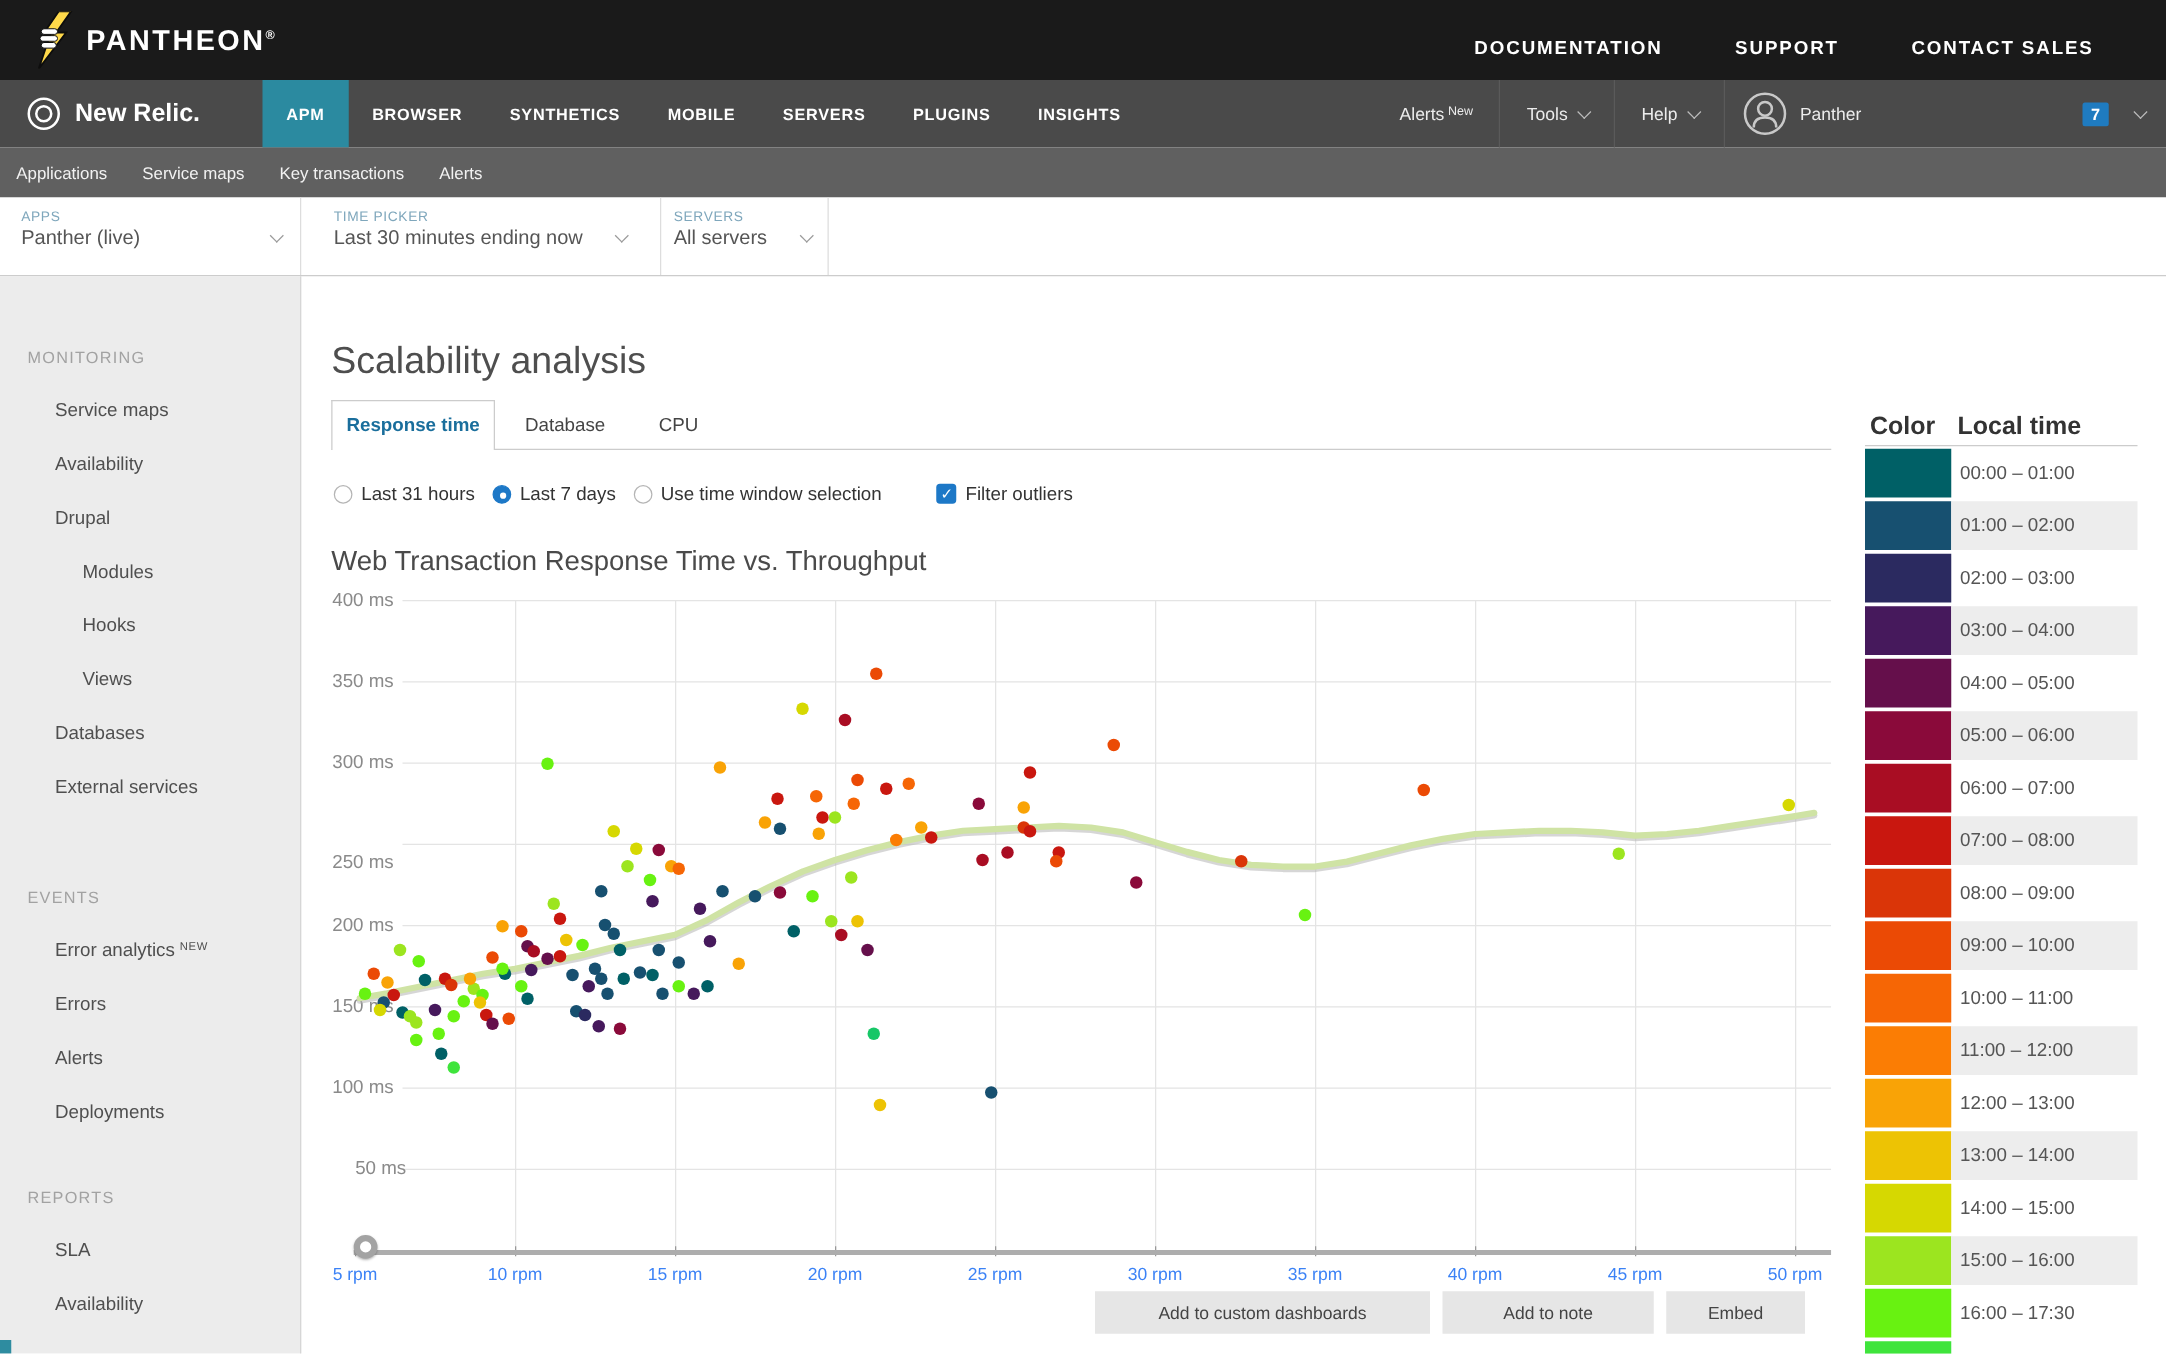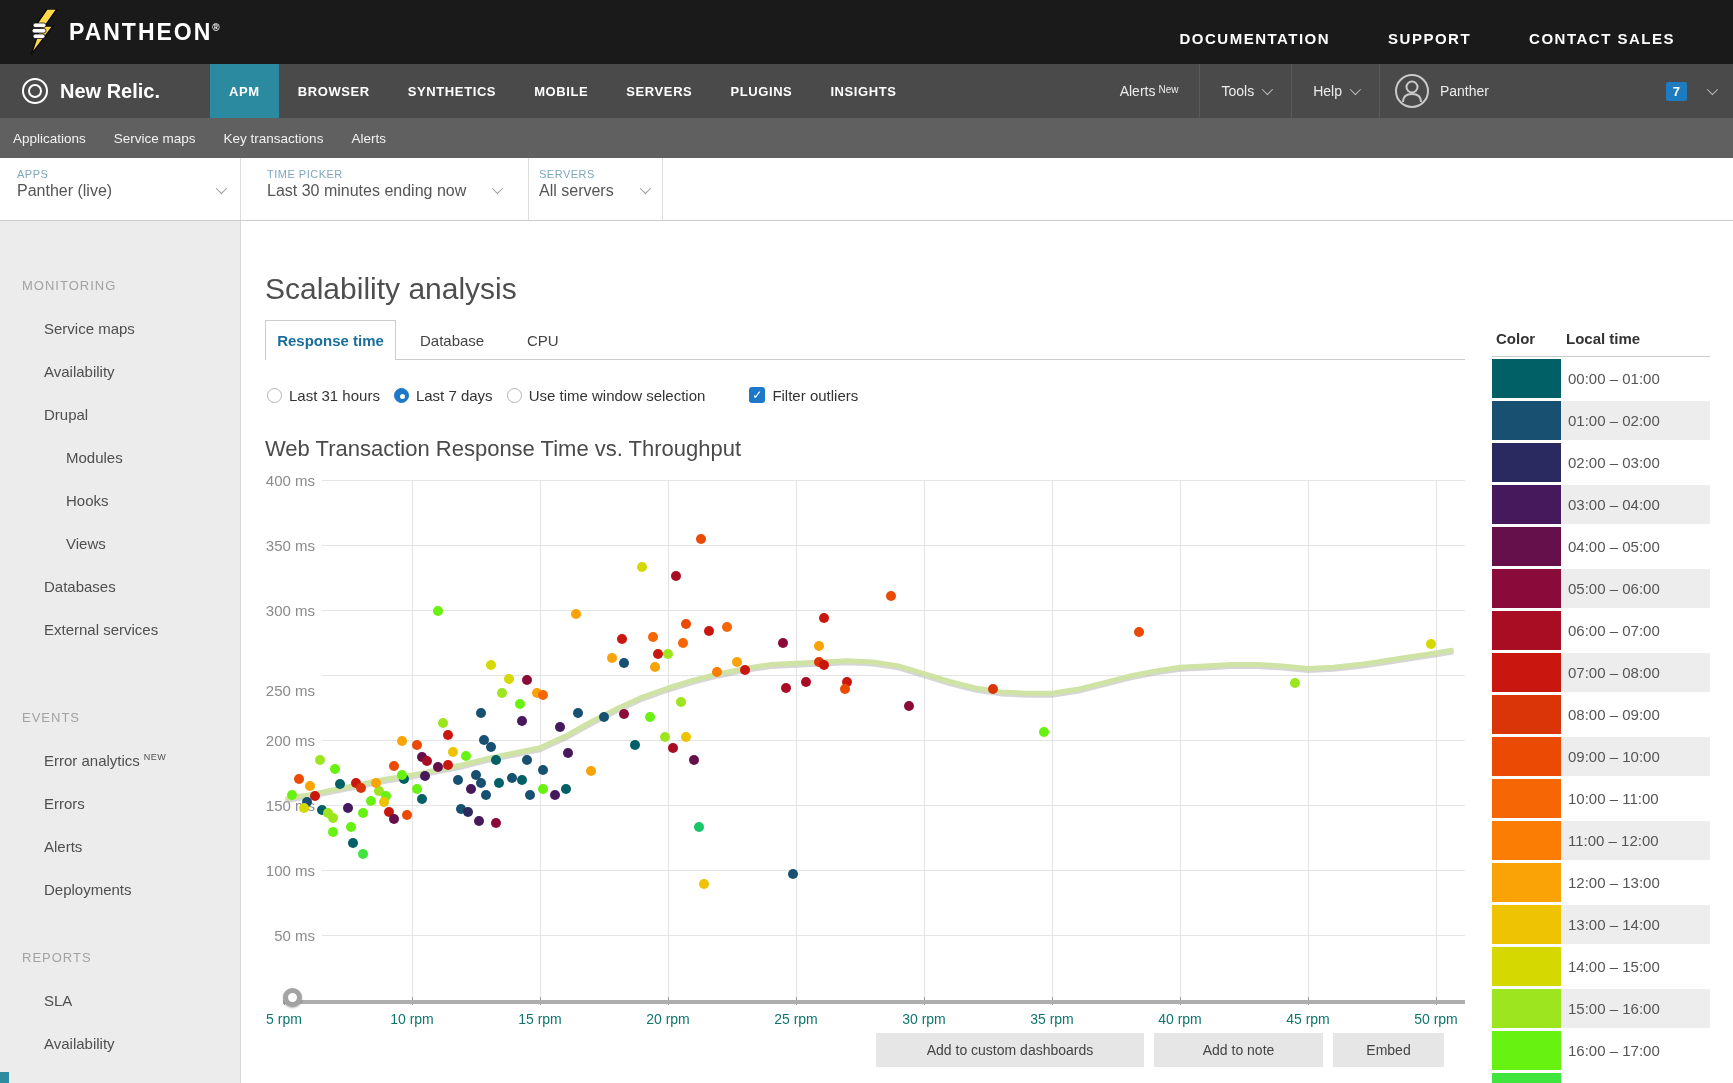--- a/index.html
+++ b/index.html
@@ -59,30 +59,30 @@
   .radio{width:15px;height:15px;border-radius:50%;border:1px solid #b5b5b5;box-sizing:border-box;margin-right:7px;background:#fff;position:relative}
   .radio.on{background:#1d78c7;border-color:#1d78c7}
   .radio.on::after{content:"";position:absolute;left:5px;top:5px;width:5px;height:5px;background:#fff;border-radius:50%}
   .cbx{width:16px;height:16px;border-radius:3px;background:#1d78c7;color:#fff;font-size:12px;line-height:16px;text-align:center;margin-right:7px}
   .chart-title{position:absolute;left:265px;top:436px;font-size:22px;color:#4a4a4a}
   
   .plot{position:absolute;left:241px;top:470px;width:1224px;height:566px;overflow:hidden}
   .hgrid{position:absolute;left:81px;width:1143px;height:1px;background:#e4e4e4}
   .vgrid{position:absolute;top:10px;height:524px;width:1px;background:#e4e4e4}
   .ylab{position:absolute;left:0;width:74px;text-align:right;font-size:15px;color:#8a8a8a;transform:translateY(-50%)}
-  .xlab{position:absolute;top:541px;transform:translateX(-50%);font-size:14px;color:#0f766e;white-space:nowrap}
+  .xlab{position:absolute;top:541px;transform:translateX(-50%);font-size:14px;color:#3b82f6;white-space:nowrap}
   .xtick{position:absolute;top:527px;width:1px;height:8px;background:#999}
   .slider-track{position:absolute;left:42px;top:530px;width:1182px;height:4px;background:#adadad;cursor:pointer}
   .slider-handle{position:absolute;left:42px;top:518px;width:19px;height:19px;border-radius:50%;background:#fff;border:5px solid #a3a3a3;box-sizing:border-box;box-shadow:0 1px 2px rgba(0,0,0,.3);cursor:grab;z-index:4}
   .dot{position:absolute;width:10px;height:10px;border-radius:50%;z-index:3}
   .trend-svg{position:absolute;left:0;top:0;z-index:2;pointer-events:none}
   .chart-btns{position:absolute;top:1033px;left:876px;display:flex;gap:10px}
   .cbtn{height:34px;background:#e6e6e6;color:#444;font-size:14px;display:flex;align-items:center;justify-content:center;cursor:pointer}
   
-  .lg-head{position:absolute;top:330px;font-size:15px;font-weight:bold;color:#333}
+  .lg-head{position:absolute;top:330px;font-size:20px;font-weight:bold;color:#333}
   .lg-rule{position:absolute;left:1492px;top:356px;width:218px;height:1px;background:#ccc}
   .lg-rows{position:absolute;left:1492px;top:359px;width:218px}
   .lg-row{position:relative;height:42px;width:218px}
   .lg-sw{position:absolute;left:0;top:0;width:69px;height:39px}
   .lg-lt{position:absolute;left:69px;top:0;width:149px;height:39px;font-size:15px;color:#555;display:flex;align-items:center;padding-left:7px;box-sizing:border-box}
   .lg-row:nth-child(even) .lg-lt{background:#ededed}
 </style>
 </head>
 <body>
 
@@ -232,21 +232,21 @@
       <div class="ylab" style="top: 140px;">300 ms</div>
       <div class="hgrid" style="top: 205px;"></div>
       <div class="ylab" style="top: 220px;">250 ms</div>
       <div class="hgrid" style="top: 270px;"></div>
       <div class="ylab" style="top: 270px;">200 ms</div>
       <div class="hgrid" style="top: 335px;"></div>
       <div class="ylab" style="top: 335px;">150 ms</div>
       <div class="hgrid" style="top: 400px;"></div>
       <div class="ylab" style="top: 400px;">100 ms</div>
       <div class="hgrid" style="top: 465px;"></div>
-      <div class="ylab" style="top: 465px;">50 ms</div>
+      <div class="ylab" style="top: 465px; margin-left: 10px;">50 ms</div>
       <div class="xtick" style="left: 43px;"></div>
       <div class="xlab" style="left: 43px;">5 rpm</div>
       <div class="vgrid" style="left: 171px;"></div>
       <div class="xtick" style="left: 171px;"></div>
       <div class="xlab" style="left: 171px;">10 rpm</div>
       <div class="vgrid" style="left: 299px;"></div>
       <div class="xtick" style="left: 299px;"></div>
       <div class="xlab" style="left: 299px;">15 rpm</div>
       <div class="vgrid" style="left: 427px;"></div>
       <div class="xtick" style="left: 427px;"></div>
@@ -471,21 +471,21 @@
       <div class="lg-row">
         <div class="lg-sw" style="background: rgb(214, 216, 1);"></div>
         <div class="lg-lt">14:00 – 15:00</div>
       </div>
       <div class="lg-row">
         <div class="lg-sw" style="background: rgb(156, 229, 31);"></div>
         <div class="lg-lt">15:00 – 16:00</div>
       </div>
       <div class="lg-row">
         <div class="lg-sw" style="background: rgb(104, 242, 17);"></div>
-        <div class="lg-lt">16:00 – 17:00</div>
+        <div class="lg-lt">16:00 – 17:30</div>
       </div>
       <div class="lg-row">
         <div class="lg-sw" style="background: rgb(63, 228, 60);"></div>
       </div>
     </div>
 
 <div class="tab active" style="left: 265px;">Response time</div>
     <div class="tab" style="left: 420px;">Database</div>
     <div class="tab" style="left: 527px;">CPU</div>
   </div>

